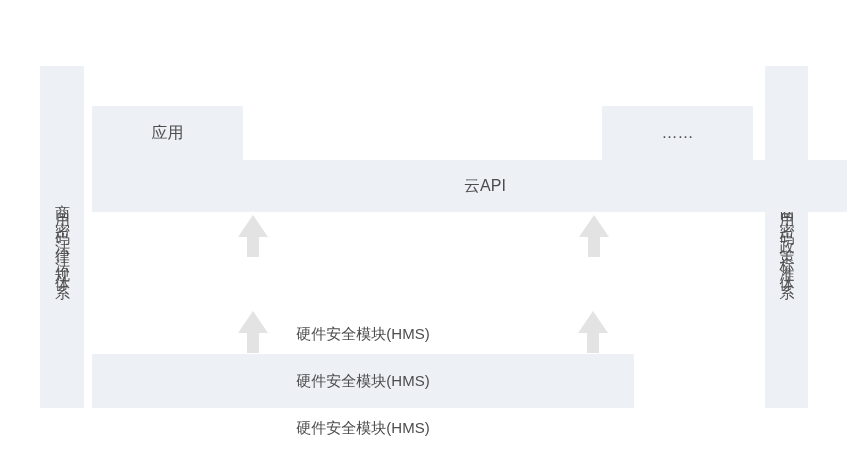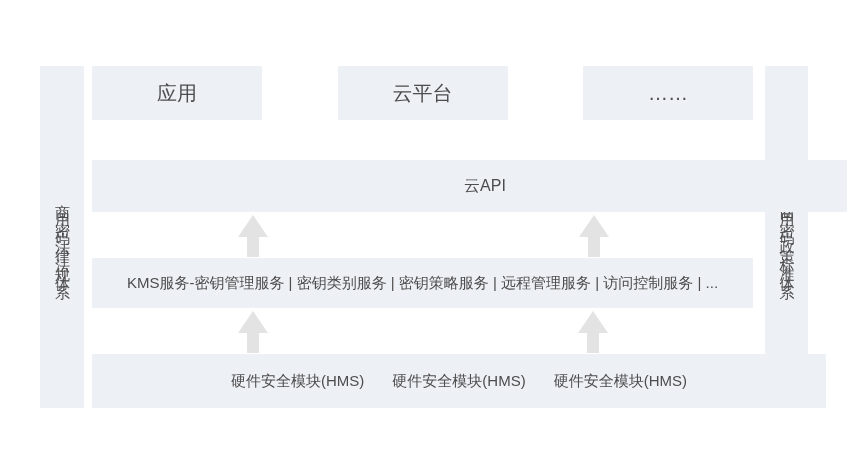--- a/index.html
+++ b/index.html
@@ -40,46 +40,48 @@
     position: absolute;
     left: 92px;
     top: 66px;
     width: 661px;
     height: 54px;
     display: flex;
     justify-content: space-between;
   }
   .top-row .box {
     position: relative;
-    width: 170px;
+    width: 151px;
     height: 54px;
-    font-size: 20px;
+    font-size: 16px;
+    margin-top: 40px;
   }
   
   .api-row {
     left: 92px;
     top: 160px;
     width: 786px;
     height: 52px;
     font-size: 16px;
   }
   .kms-row {
     left: 92px;
     top: 258px;
     width: 661px;
     height: 50px;
     font-size: 15px;
   }
   .hms-row {
     left: 92px;
     top: 354px;
-    width: 734px;
+    width: 542px;
     height: 54px;
     font-size: 15px;
     gap: 28px;
+    flex-direction: column;
   }
   
   .arrow-up {
     position: absolute;
     width: 30px;
     height: 42px;
   }
   .arrow-up .head {
     width: 0;
     height: 0;
@@ -102,36 +104,34 @@
 <body>
 
 <div class="canvas">
 
   <div class="box side-bar left">商用密码法律法规体系</div>
 
   <div class="box side-bar right">商用密码政策标准体系</div>
 
   <div class="top-row">
     <div class="box">应用</div>
-    <div class="box">云平台</div>
     <div class="box">……</div>
   </div>
 
   <div class="box api-row">云API</div>
 
   <div class="arrow-up arrow-a1">
     <div class="head"></div>
     <div class="stem"></div>
   </div>
   <div class="arrow-up arrow-a2">
     <div class="head"></div>
     <div class="stem"></div>
   </div>
 
-  <div class="box kms-row">KMS服务-密钥管理服务 | 密钥类别服务 | 密钥策略服务 | 远程管理服务 | 访问控制服务 | ...</div>
 
   <div class="arrow-up arrow-b1">
     <div class="head"></div>
     <div class="stem"></div>
   </div>
   <div class="arrow-up arrow-b2">
     <div class="head"></div>
     <div class="stem"></div>
   </div>
 

